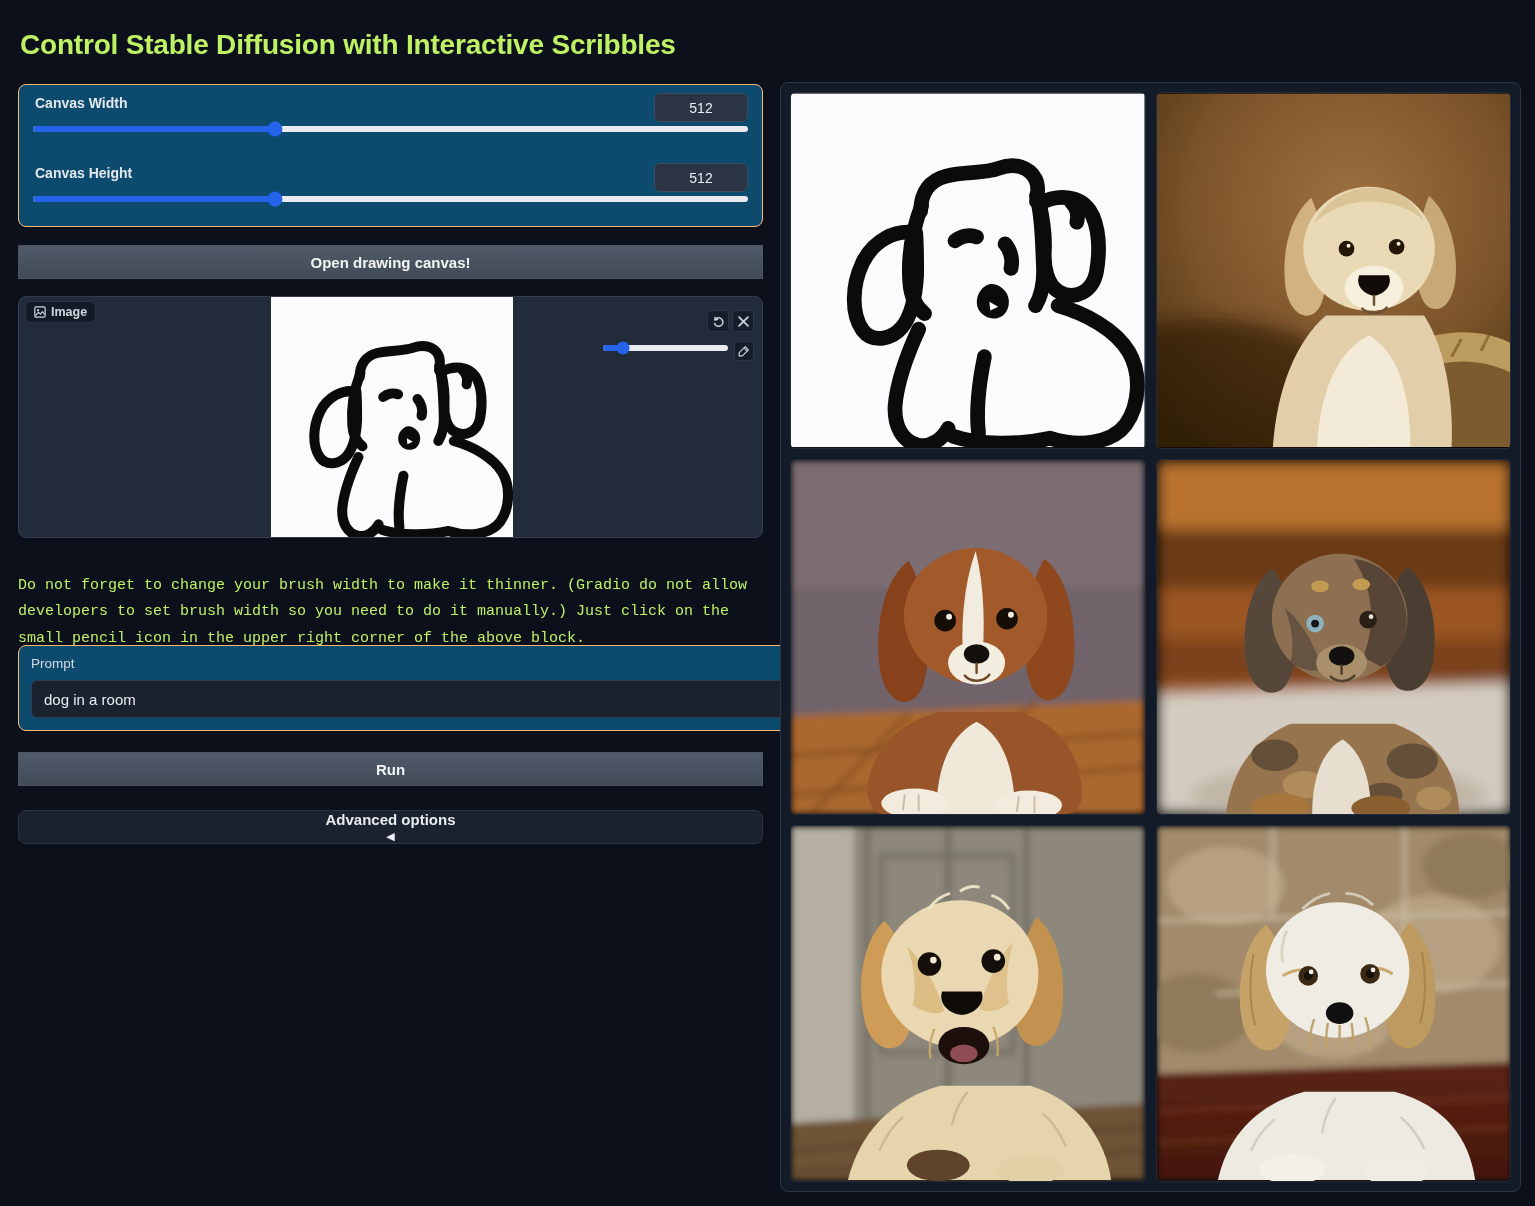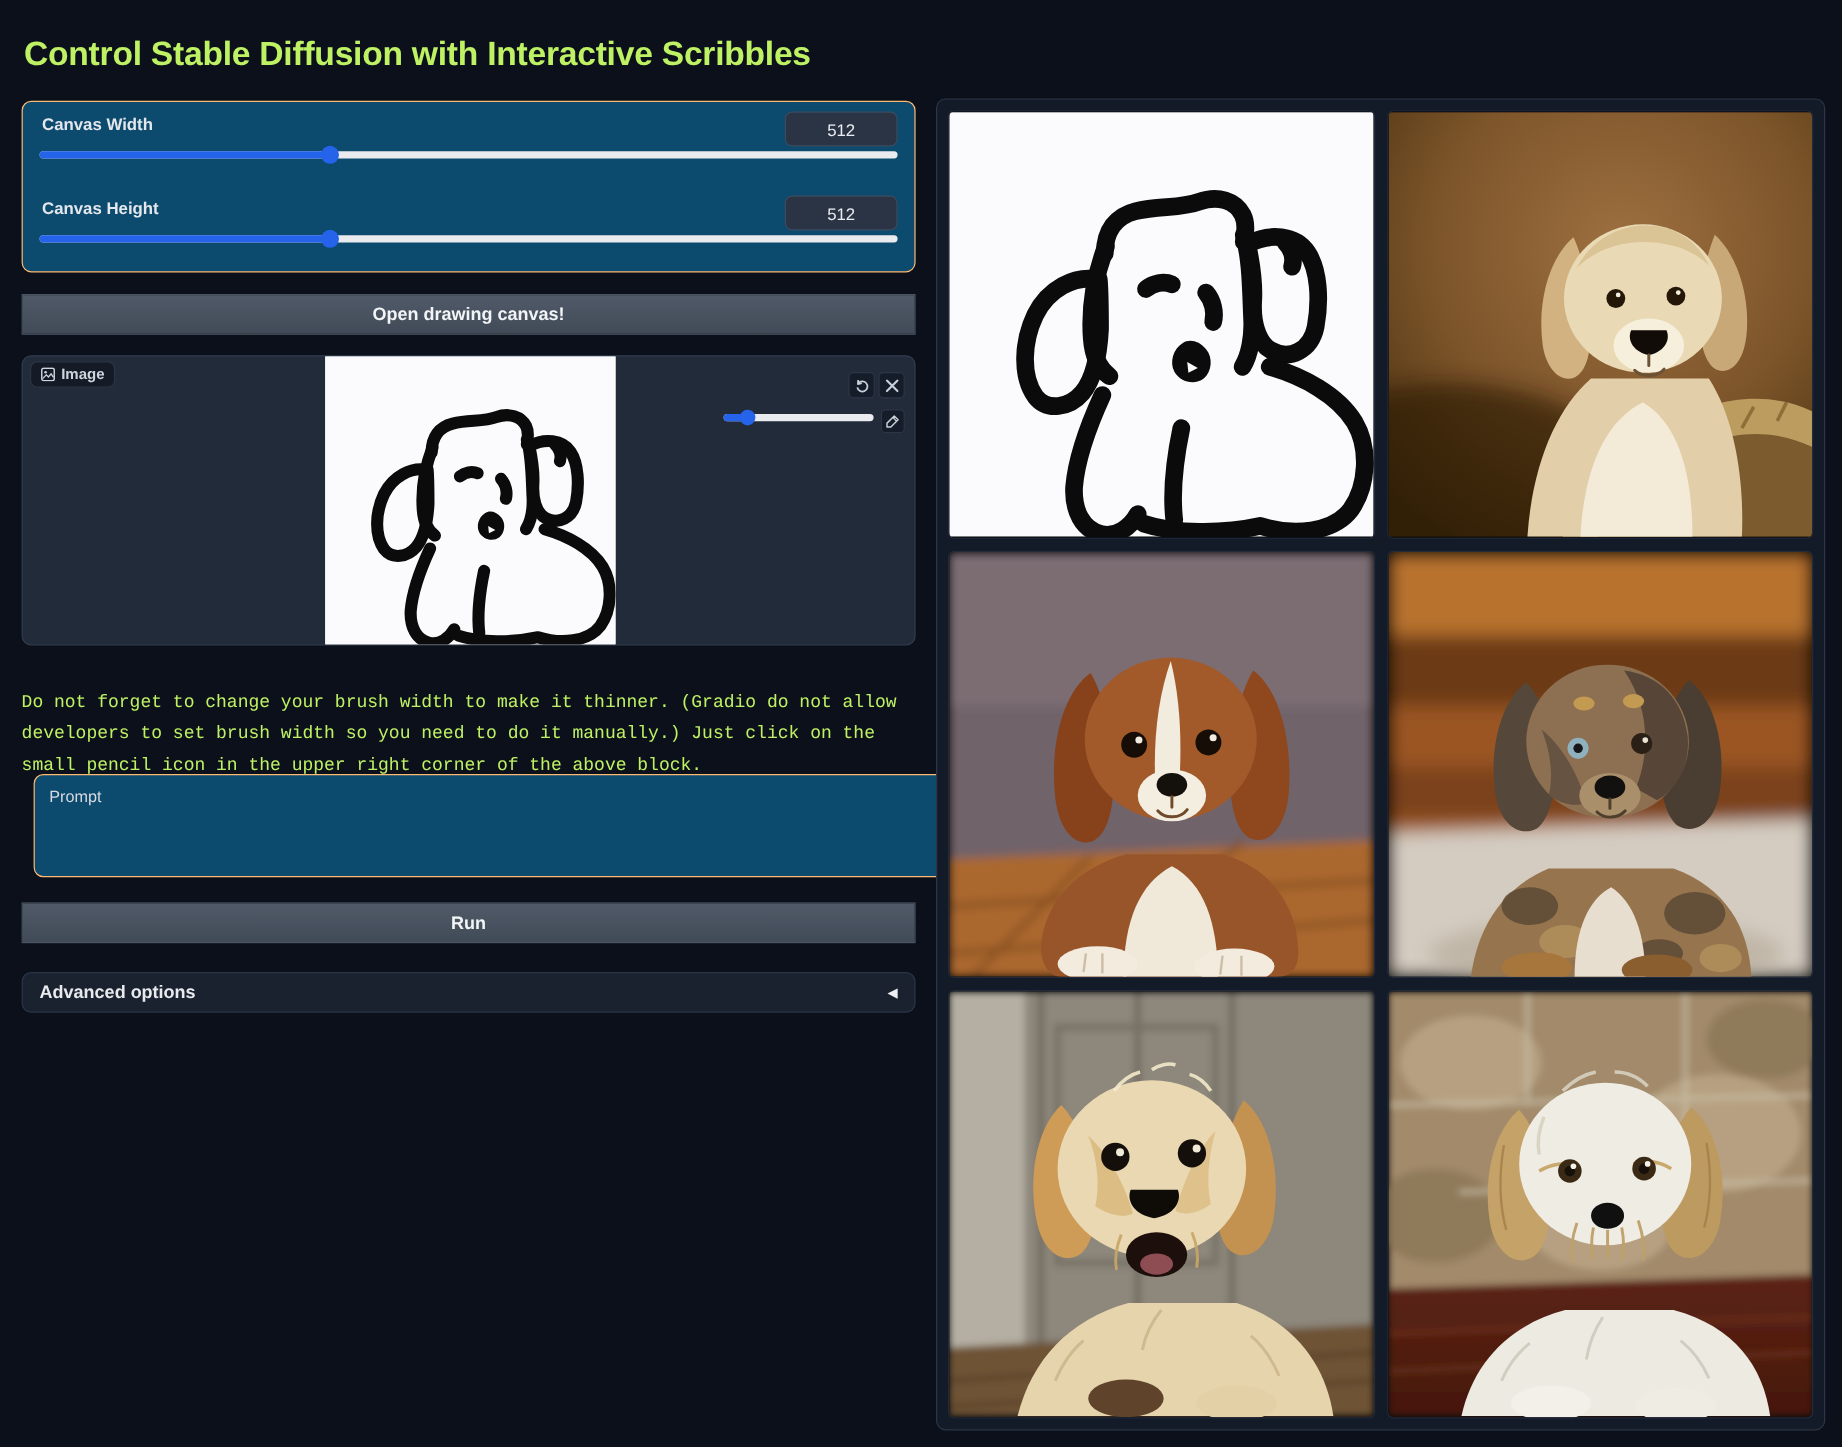--- a/index.html
+++ b/index.html
@@ -58,36 +58,36 @@
     display:flex;align-items:center;justify-content:center;cursor:pointer;padding:0;
   }
   .icon-btn svg{display:block;}
   #undo-btn{right:33px;top:13px;}
   #clear-btn{right:8px;top:13px;}
   #brush-btn{right:8px;top:44px;width:20px;height:20px;}
   #brush-track{left:584px;top:48px;width:125px;}
   
   #note-text{left:18px;top:558px;width:748px;font-size:15px;line-height:1.75;color:#bef264;font-family:Liberation Mono, monospace;}
   
-  #prompt-panel{left:28px;top:645px;width:810px;height:86px;padding:10px 12px;}
+  #prompt-panel{left:18px;top:645px;width:810px;height:86px;padding:10px 12px;}
   #prompt-label{font-size:13.5px;color:#d6dae0;font-weight:500;}
   #prompt-input{
     margin-top:9px;width:100%;height:38px;box-sizing:border-box;
     background:#1a2230;border:1px solid #2f3a4c;border-radius:6px;
     color:#e9ecf0;font-size:15px;padding:0 12px;outline:none;
     font-family:"Liberation Sans","DejaVu Sans",sans-serif;
   }
   #run-btn{top:752px;}
   #open-canvas-btn{top:245px;}
   
   #advanced-bar{
     left:18px;top:810px;width:745px;height:34px;
     background:#1a2230;border:1px solid #2b3546;border-radius:8px;
     display:flex;align-items:center;justify-content:space-between;
-    padding:0 14px;cursor:pointer;color:#e8eaee;
+    padding:0 14px;cursor:pointer;color:#e8eaee;flex-direction:column;
   }
   #advanced-label{font-size:15px;font-weight:600;}
   #advanced-arrow{font-size:11px;color:#eef0f3;}
   
   #gallery{
     left:780px;top:82px;width:741px;height:1110px;
     background:#141b28;border:1px solid #2c3648;border-radius:8px;
     padding:9px;display:grid;grid-template-columns:1fr 1fr;grid-template-rows:repeat(3,1fr);gap:10px;
   }
   .tile{
@@ -176,20 +176,21 @@
       <path d="M7.2 1.6 L10.4 4.8 L4.4 10.8 L1.1 10.9 L1.2 7.6 Z" fill="none" stroke="#c8d0da" stroke-width="1.2" stroke-linejoin="round"></path>
       <path d="M6 2.8 L9.2 6" stroke="#c8d0da" stroke-width="1.1"></path>
     </svg>
   </button>
 </div>
 
 <p id="note-text" class="abs">Do not forget to change your brush width to make it thinner. (Gradio do not allow developers to set brush width so you need to do it manually.) Just click on the small pencil icon in the upper right corner of the above block.</p>
 
 <div id="prompt-panel" class="abs panel">
   <div id="prompt-label">Prompt</div>
+  <input id="prompt-input" value="dog in a room" style="">
 </div>
 
 <button id="run-btn" class="abs big-btn">Run</button>
 
 <div id="advanced-bar" class="abs">
   <span id="advanced-label">Advanced options</span>
   <span id="advanced-arrow">◀</span>
 </div>
 
 <div id="gallery" class="abs">

